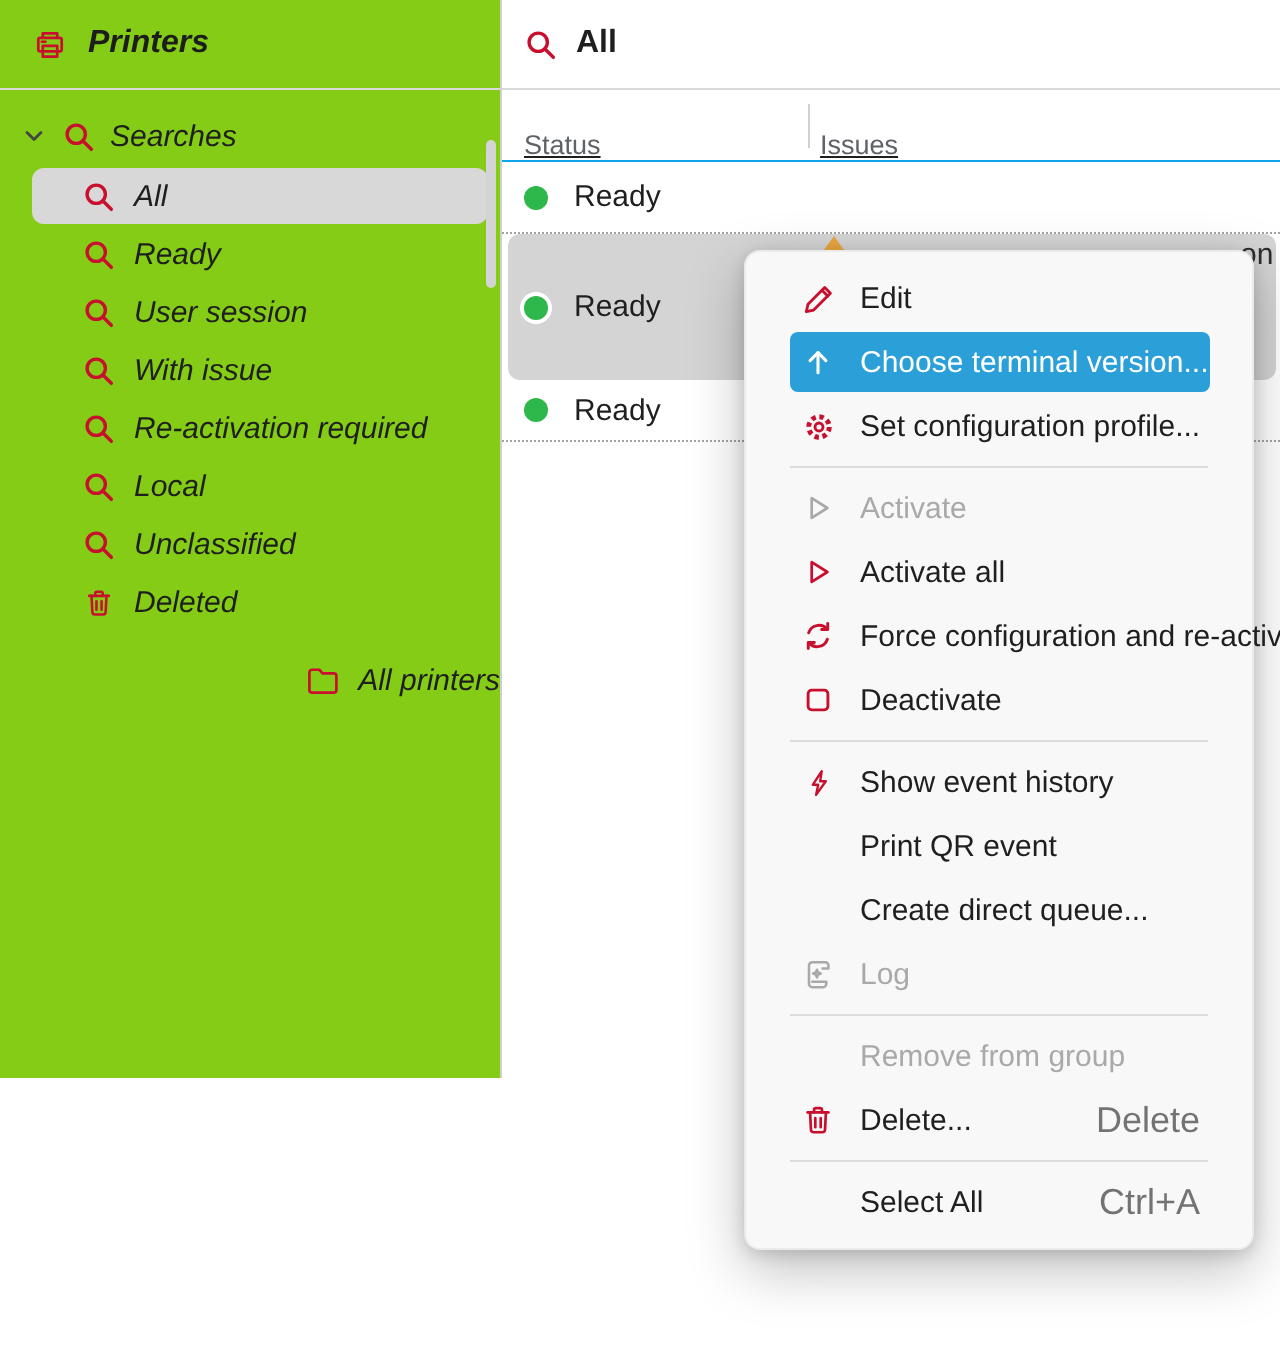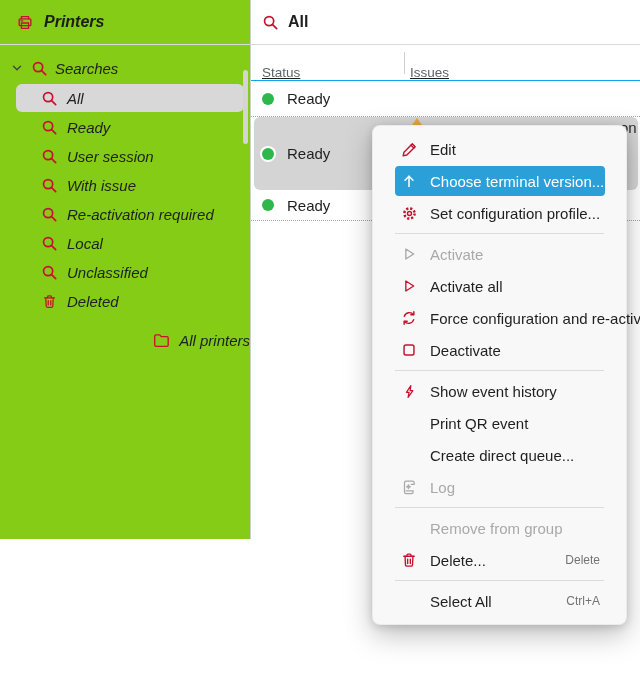--- a/index.html
+++ b/index.html
@@ -82,21 +82,21 @@
     box-shadow:0 10px 28px rgba(0,0,0,.25), 0 2px 8px rgba(0,0,0,.14);
     border:1px solid rgba(0,0,0,.05);
   }
   .mi {
     height:32px; display:flex; align-items:center; padding:0 12px;
     font-size:15px; color:#1f1f1f; cursor:default; white-space:nowrap;
   }
   .mi-ic { width:20px; height:20px; margin-right:11px; flex:none;
            display:flex; align-items:center; justify-content:center; }
   .mi-label { flex:1; }
-  .mi-short { color:#737373; font-size:12px; margin-left:12px; }
+  .mi-short { color:#737373; font-size:18px; margin-left:12px; }
   .mi.disabled, .mi.disabled .mi-ic { color:#a9a9a9; }
   .mi.highlighted {
     background:#2B9FD8; color:#fff; height:30px;
     margin:1px 7px 1px 8px; padding:0 4px; border-radius:4px;
   }
   .mi.highlighted .mi-ic { color:#fff; }
   .ctx-sep { height:1px; background:#dcdcdc; margin:4px 8px; }
 </style>
 </head>
 <body>

